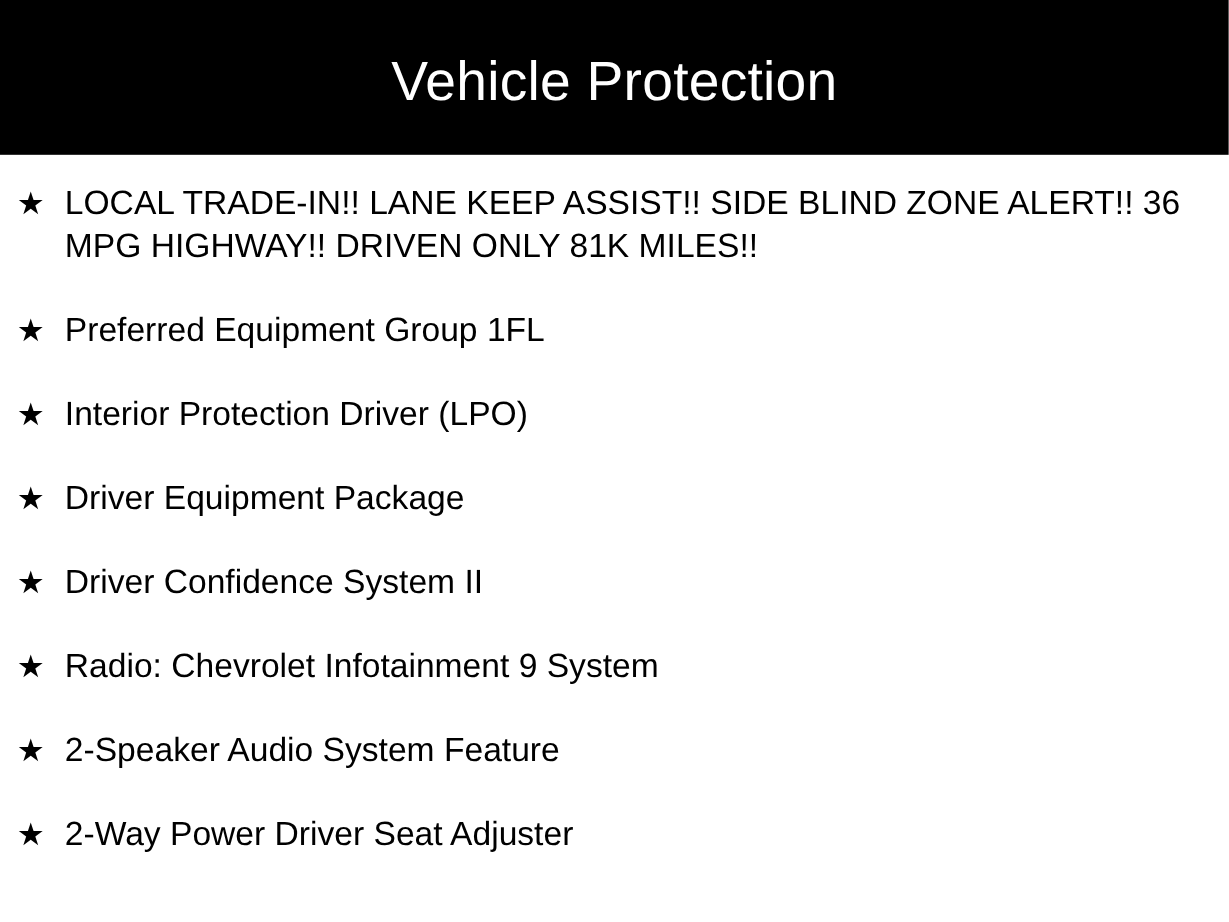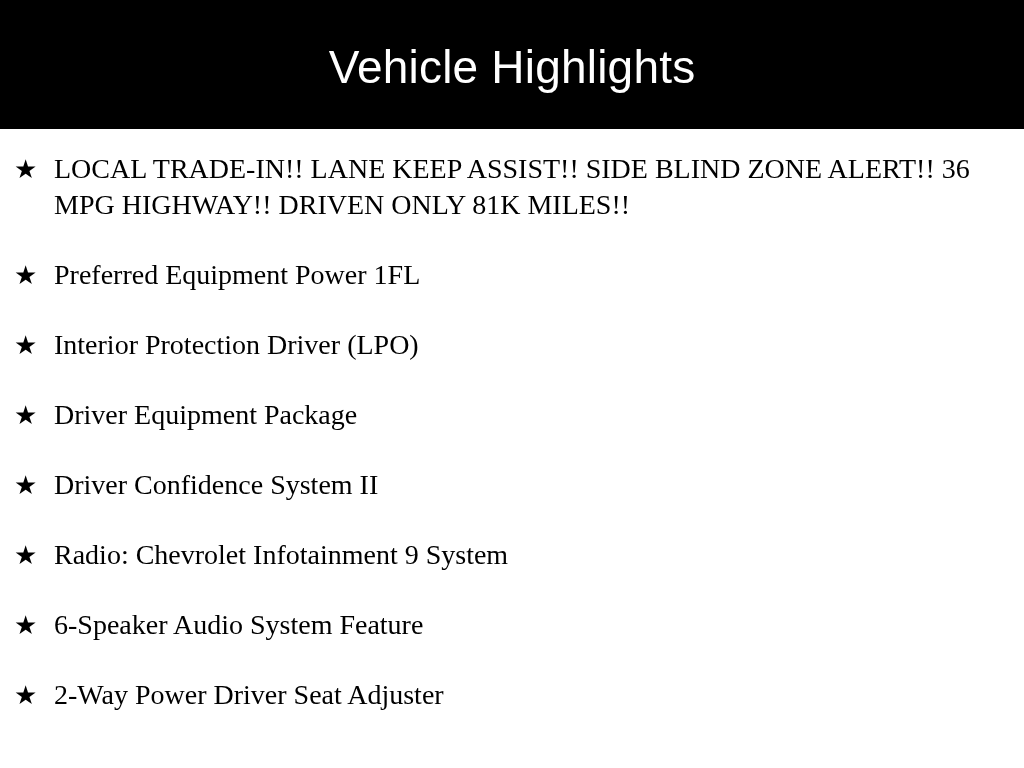--- a/index.html
+++ b/index.html
@@ -86,42 +86,41 @@
     height: 36px;
     line-height: 36px;
     color: #000000;
     font-size: 26px;
     text-align: left;
     display: block;
   }
 
   .highlight-text {
     display: block;
-    font-family: Liberation Serif, serif;
   }
 </style>
 </head>
 <body>
 
 <div class="page">
 
   <div class="header-band">
-    <h1 class="header-title">Vehicle Highlights</h1>
+    <h1 class="header-title">Vehicle Protection</h1>
   </div>
 
   <ul class="highlights">
 
     <li class="highlight-item">
       <span class="star-bullet">★</span>
       <span class="highlight-text">LOCAL TRADE-IN!! LANE KEEP ASSIST!! SIDE BLIND ZONE ALERT!! 36 MPG HIGHWAY!! DRIVEN ONLY 81K MILES!!</span>
     </li>
 
     <li class="highlight-item">
       <span class="star-bullet">★</span>
-      <span class="highlight-text">Preferred Equipment Power 1FL</span>
+      <span class="highlight-text">Preferred Equipment Group 1FL</span>
     </li>
 
     <li class="highlight-item">
       <span class="star-bullet">★</span>
       <span class="highlight-text">Interior Protection Driver (LPO)</span>
     </li>
 
     <li class="highlight-item">
       <span class="star-bullet">★</span>
       <span class="highlight-text">Driver Equipment Package</span>
@@ -132,21 +131,21 @@
       <span class="highlight-text">Driver Confidence System II</span>
     </li>
 
     <li class="highlight-item">
       <span class="star-bullet">★</span>
       <span class="highlight-text">Radio: Chevrolet Infotainment 9 System</span>
     </li>
 
     <li class="highlight-item">
       <span class="star-bullet">★</span>
-      <span class="highlight-text">6-Speaker Audio System Feature</span>
+      <span class="highlight-text">2-Speaker Audio System Feature</span>
     </li>
 
     <li class="highlight-item">
       <span class="star-bullet">★</span>
       <span class="highlight-text">2-Way Power Driver Seat Adjuster</span>
     </li>
 
   </ul>
 
 </div>

